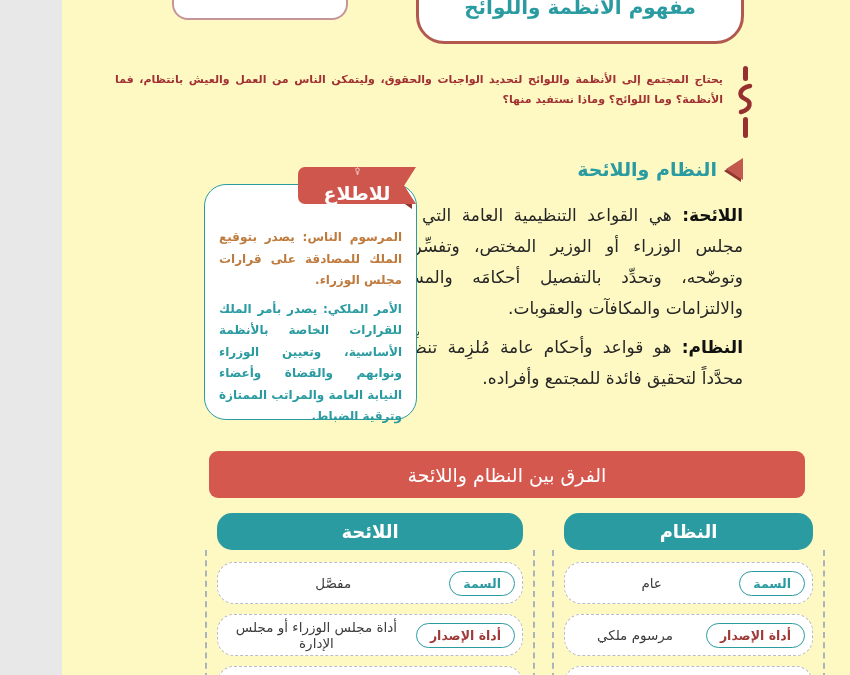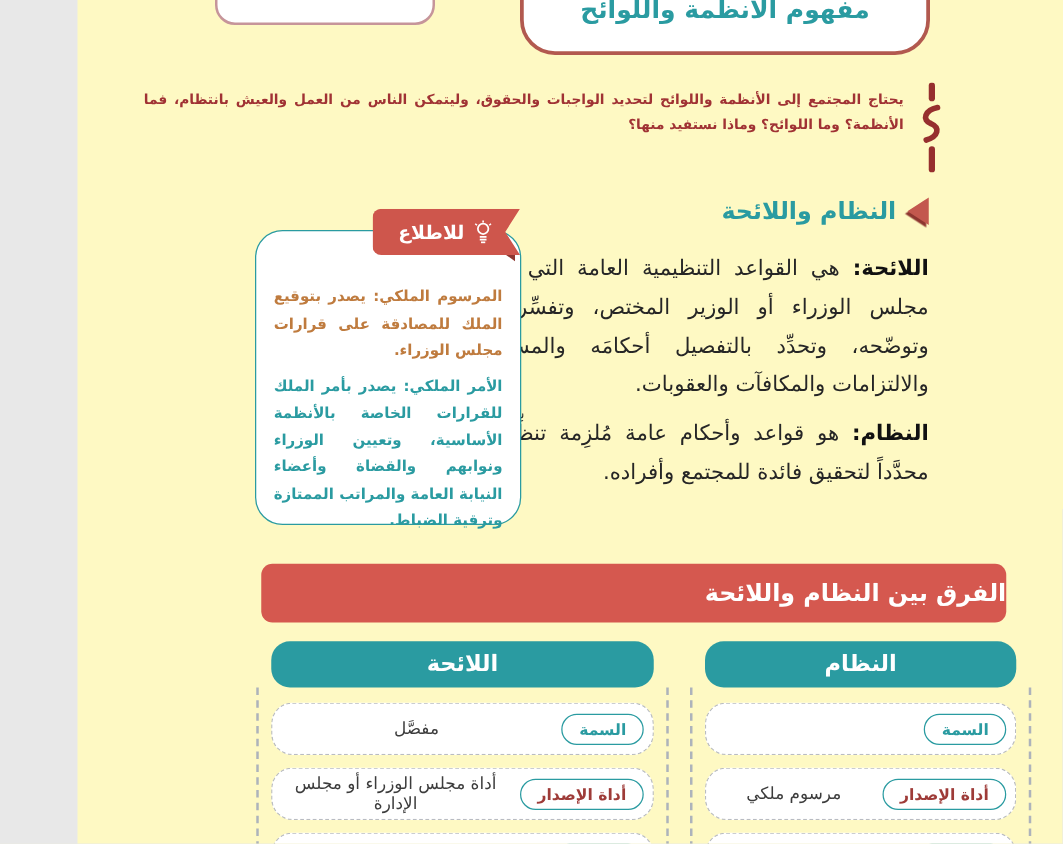--- a/index.html
+++ b/index.html
@@ -48,33 +48,33 @@
     position:absolute;left:142px;top:184px;width:213px;height:236px;
     border:1.6px solid #2a9ba1;border-radius:22px;background:#fff;
     box-sizing:border-box;padding:42px 14px 8px 14px;
   }
   .info-box p{margin:0 0 7px 0;font-size:12px;font-weight:bold;line-height:21.5px;text-align:justify;}
   .info-box .p-decree{color:#bf7b3e;}
   .info-box .p-order{color:#2a9ba1;}
   .info-ribbon{
     position:absolute;left:236px;top:167px;width:118px;height:37px;
     background:#ce564c;color:#fff;display:flex;align-items:center;justify-content:center;
-    gap:7px;font-weight:bold;font-size:15px;
+    gap:7px;font-weight:bold;font-size:19px;
     clip-path:polygon(0 0,100% 0,90% 50%,100% 100%,0 100%);
-    border-radius:7px 0 0 7px;z-index:3;
+    border-radius:7px 0 0 7px;z-index:3;flex-direction:column;
   }
   .ribbon-fold{
     position:absolute;left:340px;top:202px;width:0;height:0;z-index:2;
     border-top:7px solid #8e3630;border-left:10px solid transparent;
   }
   
   .cmp-banner{
     position:absolute;left:147px;top:451px;width:596px;height:47px;
-    background:#d5584f;border-radius:9px;display:flex;align-items:center;
-    color:#fff;font-weight:bold;font-size:19px;
+    background:#d5584f;border-radius:9px;display:flex;align-items:center;justify-content:center;
+    color:#fff;font-weight:normal;font-size:19px;
   }
   
   .cmp-table{position:absolute;top:513px;}
   .cmp-table .hdr{
     position:absolute;top:0;left:12px;right:12px;height:37px;
     background:#2a9ba1;border-radius:15px;color:#fff;font-weight:bold;font-size:18px;
     display:flex;align-items:center;justify-content:center;z-index:2;
   }
   .cmp-table .body{
     margin-top:37px;border-left:2px dashed #adb3bb;border-right:2px dashed #adb3bb;
@@ -117,21 +117,21 @@
     <span class="tri"></span>
     <span class="ttl">النظام واللائحة</span>
   </div>
 
   <div class="defs">
     <p><b>اللائحة:</b> <span>هي القواعد التنظيمية العامة التي يصدرها مجلس الوزراء أو الوزير المختص، وتفسِّر نظاماً وتوضّحه، وتحدِّد بالتفصيل أحكامَه والمسؤوليات والالتزامات والمكافآت والعقوبات.</span></p>
     <p><b>النظام:</b> <span>هو قواعد وأحكام عامة مُلزِمة تنظِّم جانباً محدَّداً لتحقيق فائدة للمجتمع وأفراده.</span></p>
   </div>
 
   <div class="info-box">
-    <p class="p-decree"><span>المرسوم الملكي:</span><span> يصدر بتوقيع الملك للمصادقة على قرارات مجلس الوزراء.</span></p>
+    <p class="p-decree"><span>المرسوم الناس:</span><span> يصدر بتوقيع الملك للمصادقة على قرارات مجلس الوزراء.</span></p>
     <p class="p-order"><span>الأمر الملكي:</span><span> يصدر بأمر الملك للقرارات الخاصة بالأنظمة الأساسية، وتعيين الوزراء ونوابهم والقضاة وأعضاء النيابة العامة والمراتب الممتازة وترقية الضباط.</span></p>
   </div>
   <div class="ribbon-fold"></div>
   <div class="info-ribbon">
     <svg width="17" height="19" viewBox="0 0 17 19">
       <circle cx="8.5" cy="7" r="4.2" fill="none" stroke="#ffffff" stroke-width="1.4"></circle>
       <line x1="8.5" y1="0.3" x2="8.5" y2="2" stroke="#fff" stroke-width="1.3"></line>
       <line x1="2.2" y1="3" x2="3.6" y2="4.2" stroke="#fff" stroke-width="1.3"></line>
       <line x1="14.8" y1="3" x2="13.4" y2="4.2" stroke="#fff" stroke-width="1.3"></line>
       <line x1="5.8" y1="13.4" x2="11.2" y2="13.4" stroke="#fff" stroke-width="1.4"></line>
@@ -143,20 +143,21 @@
 
   <div class="cmp-banner">
     <span>الفرق بين النظام واللائحة</span>
   </div>
 
   <div class="cmp-table t-system">
     <div class="hdr">النظام</div>
     <div class="body">
       <div class="row">
         <span class="pill">السمة</span>
+        <span class="val">عام</span>
       </div>
       <div class="row">
         <span class="pill">أداة الإصدار</span>
         <span class="val">مرسوم ملكي</span>
       </div>
       <div class="row">
         <span class="pill">التعديل</span>
 
       </div>
     </div>

